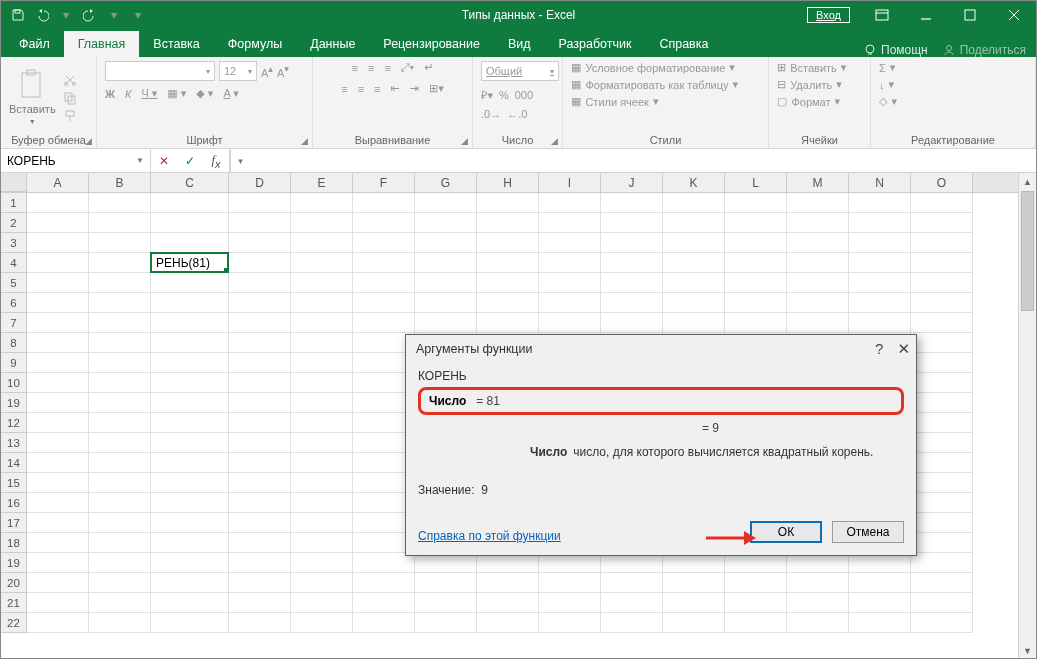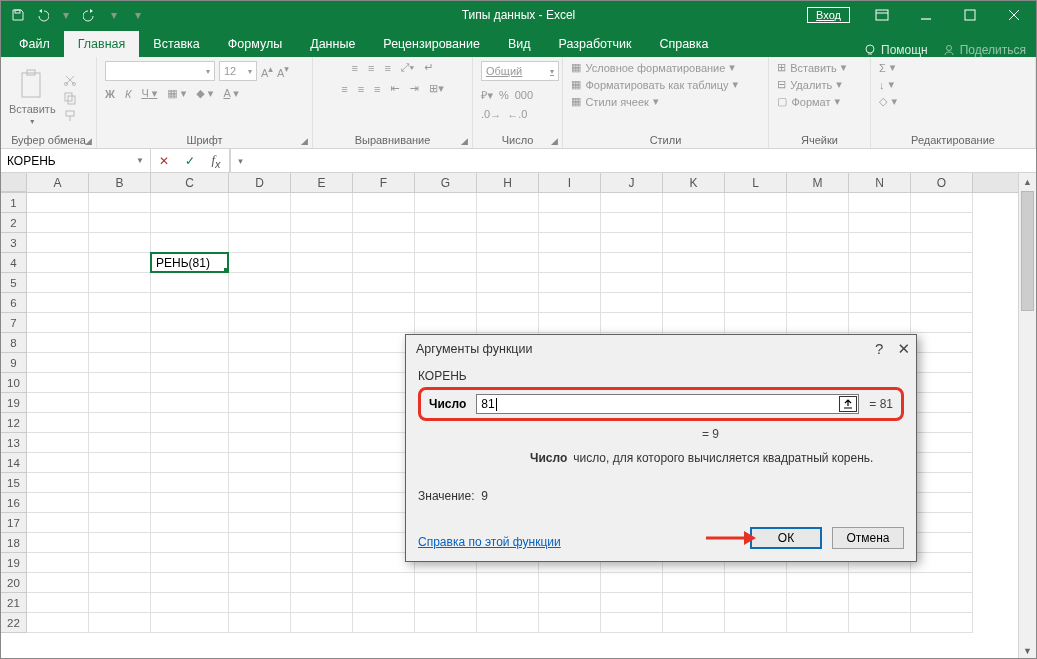--- a/index.html
+++ b/index.html
@@ -765,30 +765,20 @@
     <span>Аргументы функции</span>
     <div class="dlg-controls">
       <span>?</span>
       <span>✕</span>
     </div>
   </div>
   <div class="dlg-body">
     <div class="func-name">КОРЕНЬ</div>
     <div class="arg-row-wrap">
       <span class="arg-label">Число</span>
-      <div class="arg-input">
-        <span>81</span>
-          <span class="caret"></span>
-        <div class="collapse-btn">
-          <svg width="10" height="12">
-              <path d="M5 2v6M2 5l3-3 3 3" fill="none" stroke="#000" stroke-width="1.2"></path>
-              <line x1="1" y1="10" x2="9" y2="10" stroke="#000"></line>
-            </svg>
-        </div>
-      </div>
       <span class="arg-eq">=  81</span>
     </div>
     <div class="result-eq">=   9</div>
     <div class="arg-desc"><b>Число</b><span>число, для которого вычисляется квадратный корень.</span></div>
     <div class="dlg-footer">
       <span class="val-label"><span>Значение:</span>&nbsp;&nbsp;<span>9</span></span>
     </div>
     <div style="display:flex; align-items:flex-end;">
       <a class="help-link">Справка по этой функции</a>
       <div class="dlg-buttons">

